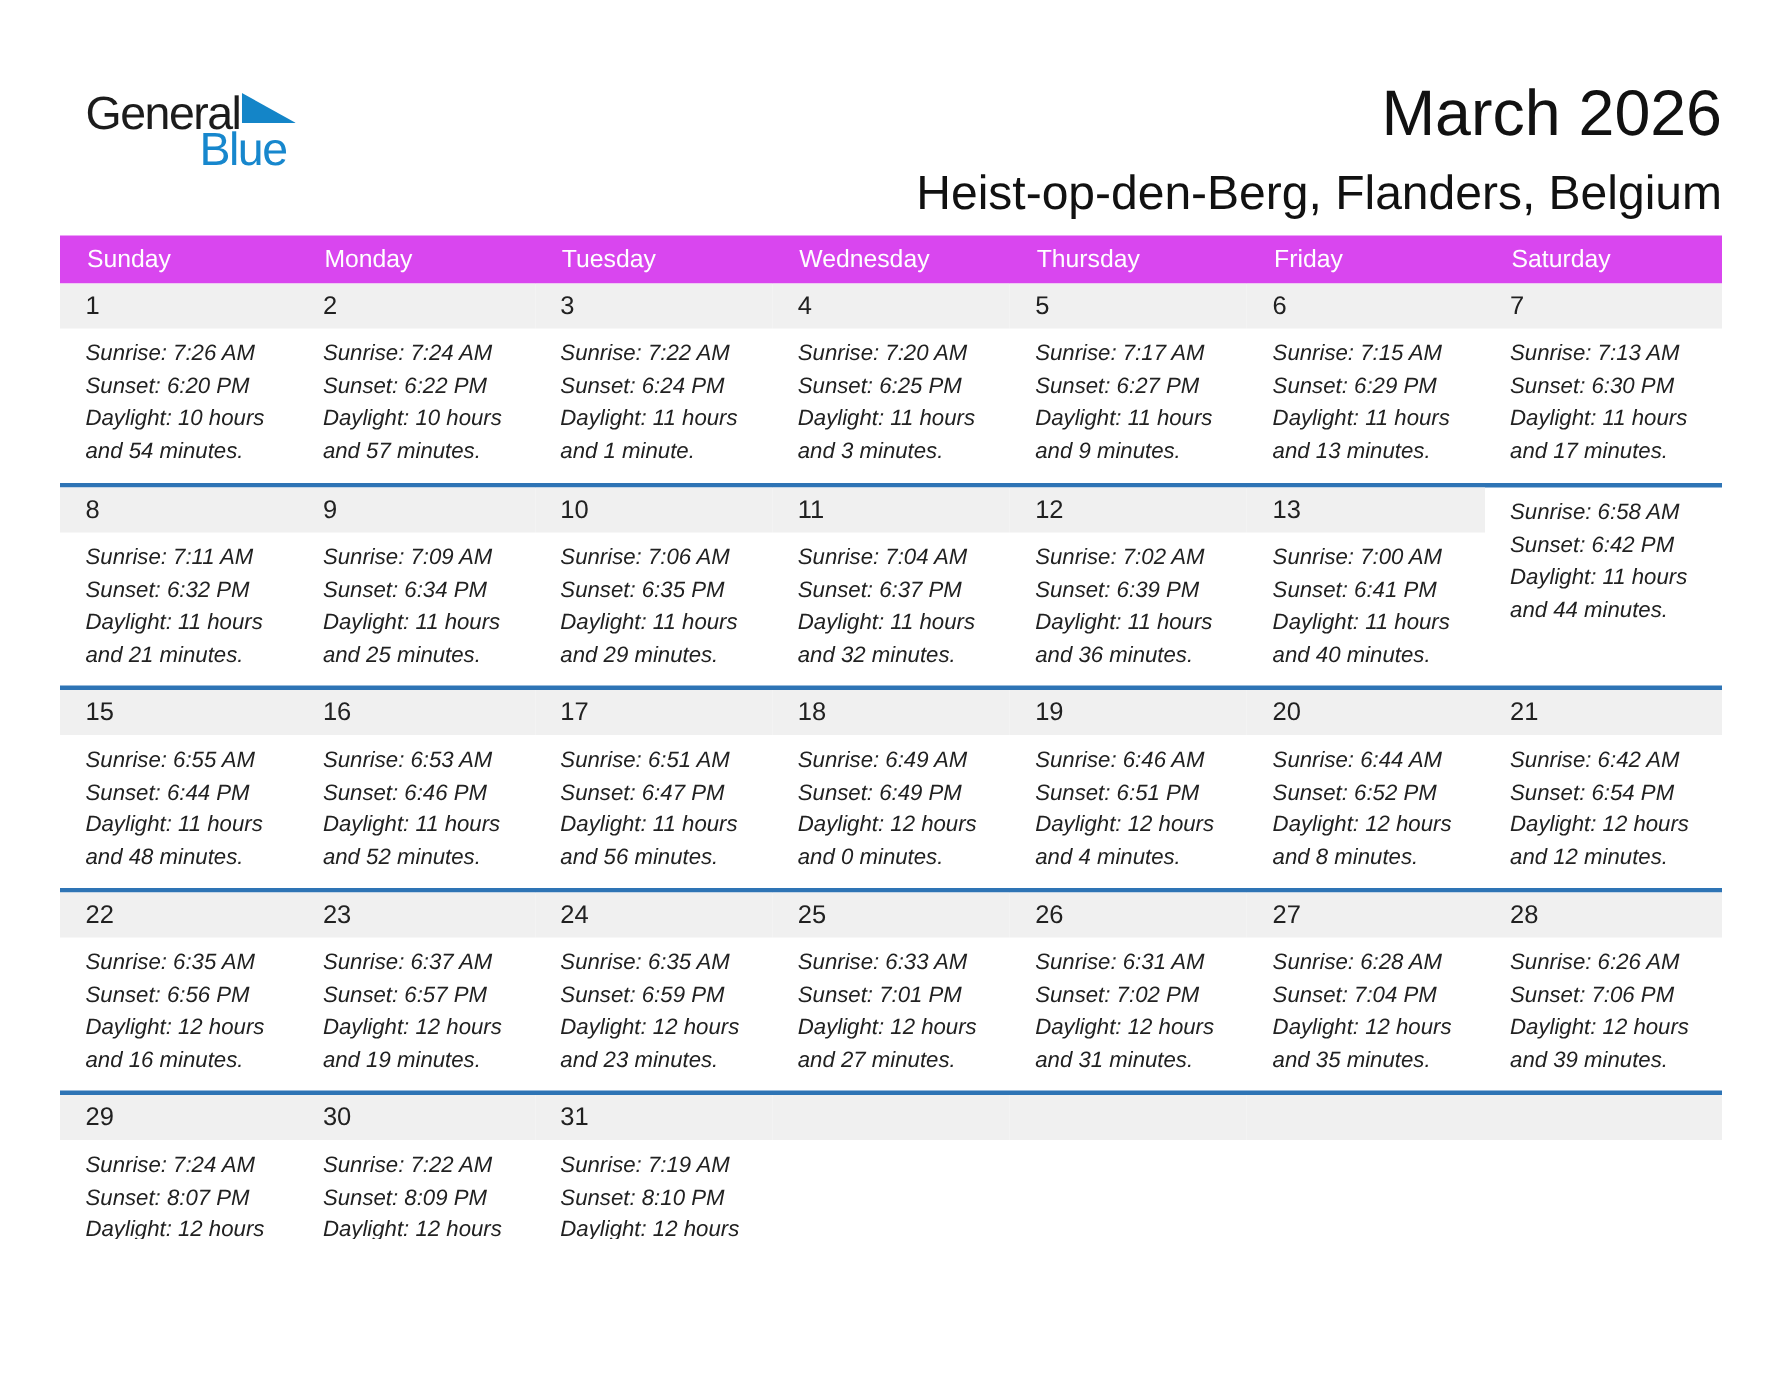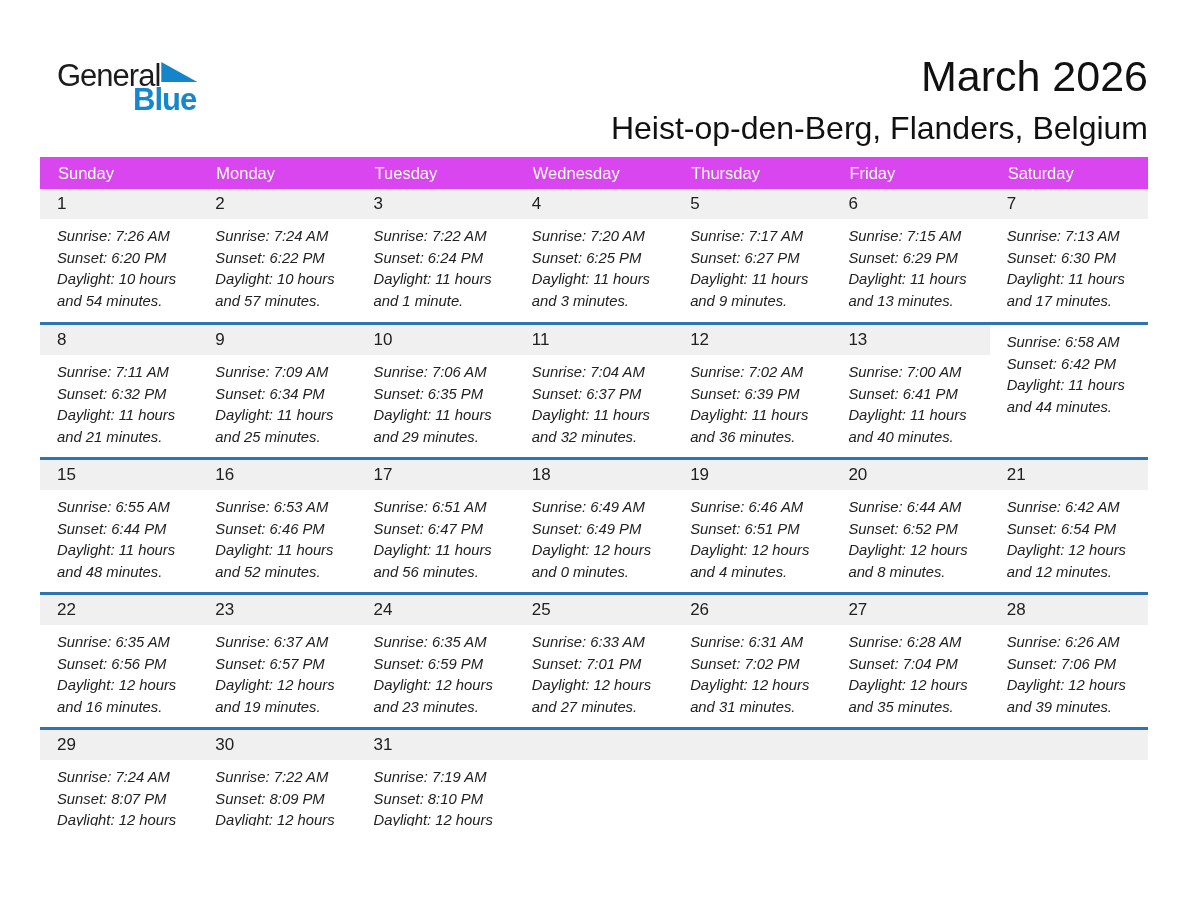--- a/index.html
+++ b/index.html
@@ -15,21 +15,21 @@
   
   .logo { position: absolute; left: 57px; top: 60px; }
   .logo-row { display: flex; align-items: flex-start; }
   .logo-general { font-size: 31px; color: #1c1c1c; letter-spacing: -1px; line-height: 1; font-weight: 400; }
   .logo-triangle {
     width: 36px; height: 20px;
     background: #1485C8;
     clip-path: polygon(0 0, 100% 100%, 0 100%);
     margin-top: 2px; margin-left: 1px;
   }
-  .logo-blue { font-size: 31px; color: #1787CD; letter-spacing: -1px; line-height: 1; margin-left: 76px; margin-top: -7px; font-weight: 700; }
+  .logo-blue { font-size: 31px; color: #1787CD; letter-spacing: -1px; line-height: 1; margin-left: 76px; margin-top: -7px; font-weight: 400; }
   
   .title-block { position: absolute; right: 40px; top: 52px; text-align: right; }
   .month-title { font-size: 43px; color: #111111; font-weight: 400; line-height: 1.15; }
   .location-subtitle { font-size: 32px; color: #111111; font-weight: 400; margin-top: 9px; }
   
   .calendar { position: absolute; left: 40px; top: 157px; width: 1108px; }
   .cal-header { display: flex; background: #d946ef; height: 32px; align-items: center; }
   .cal-header-cell { flex: 1 1 0; color: #ffffff; font-size: 16.5px; padding-left: 18px; font-weight: 400; }
   .week-row { display: flex; border-top: 3px solid #2E74B5; height: 135px; }
   .week-row.first { border-top: none; height: 133px; }

